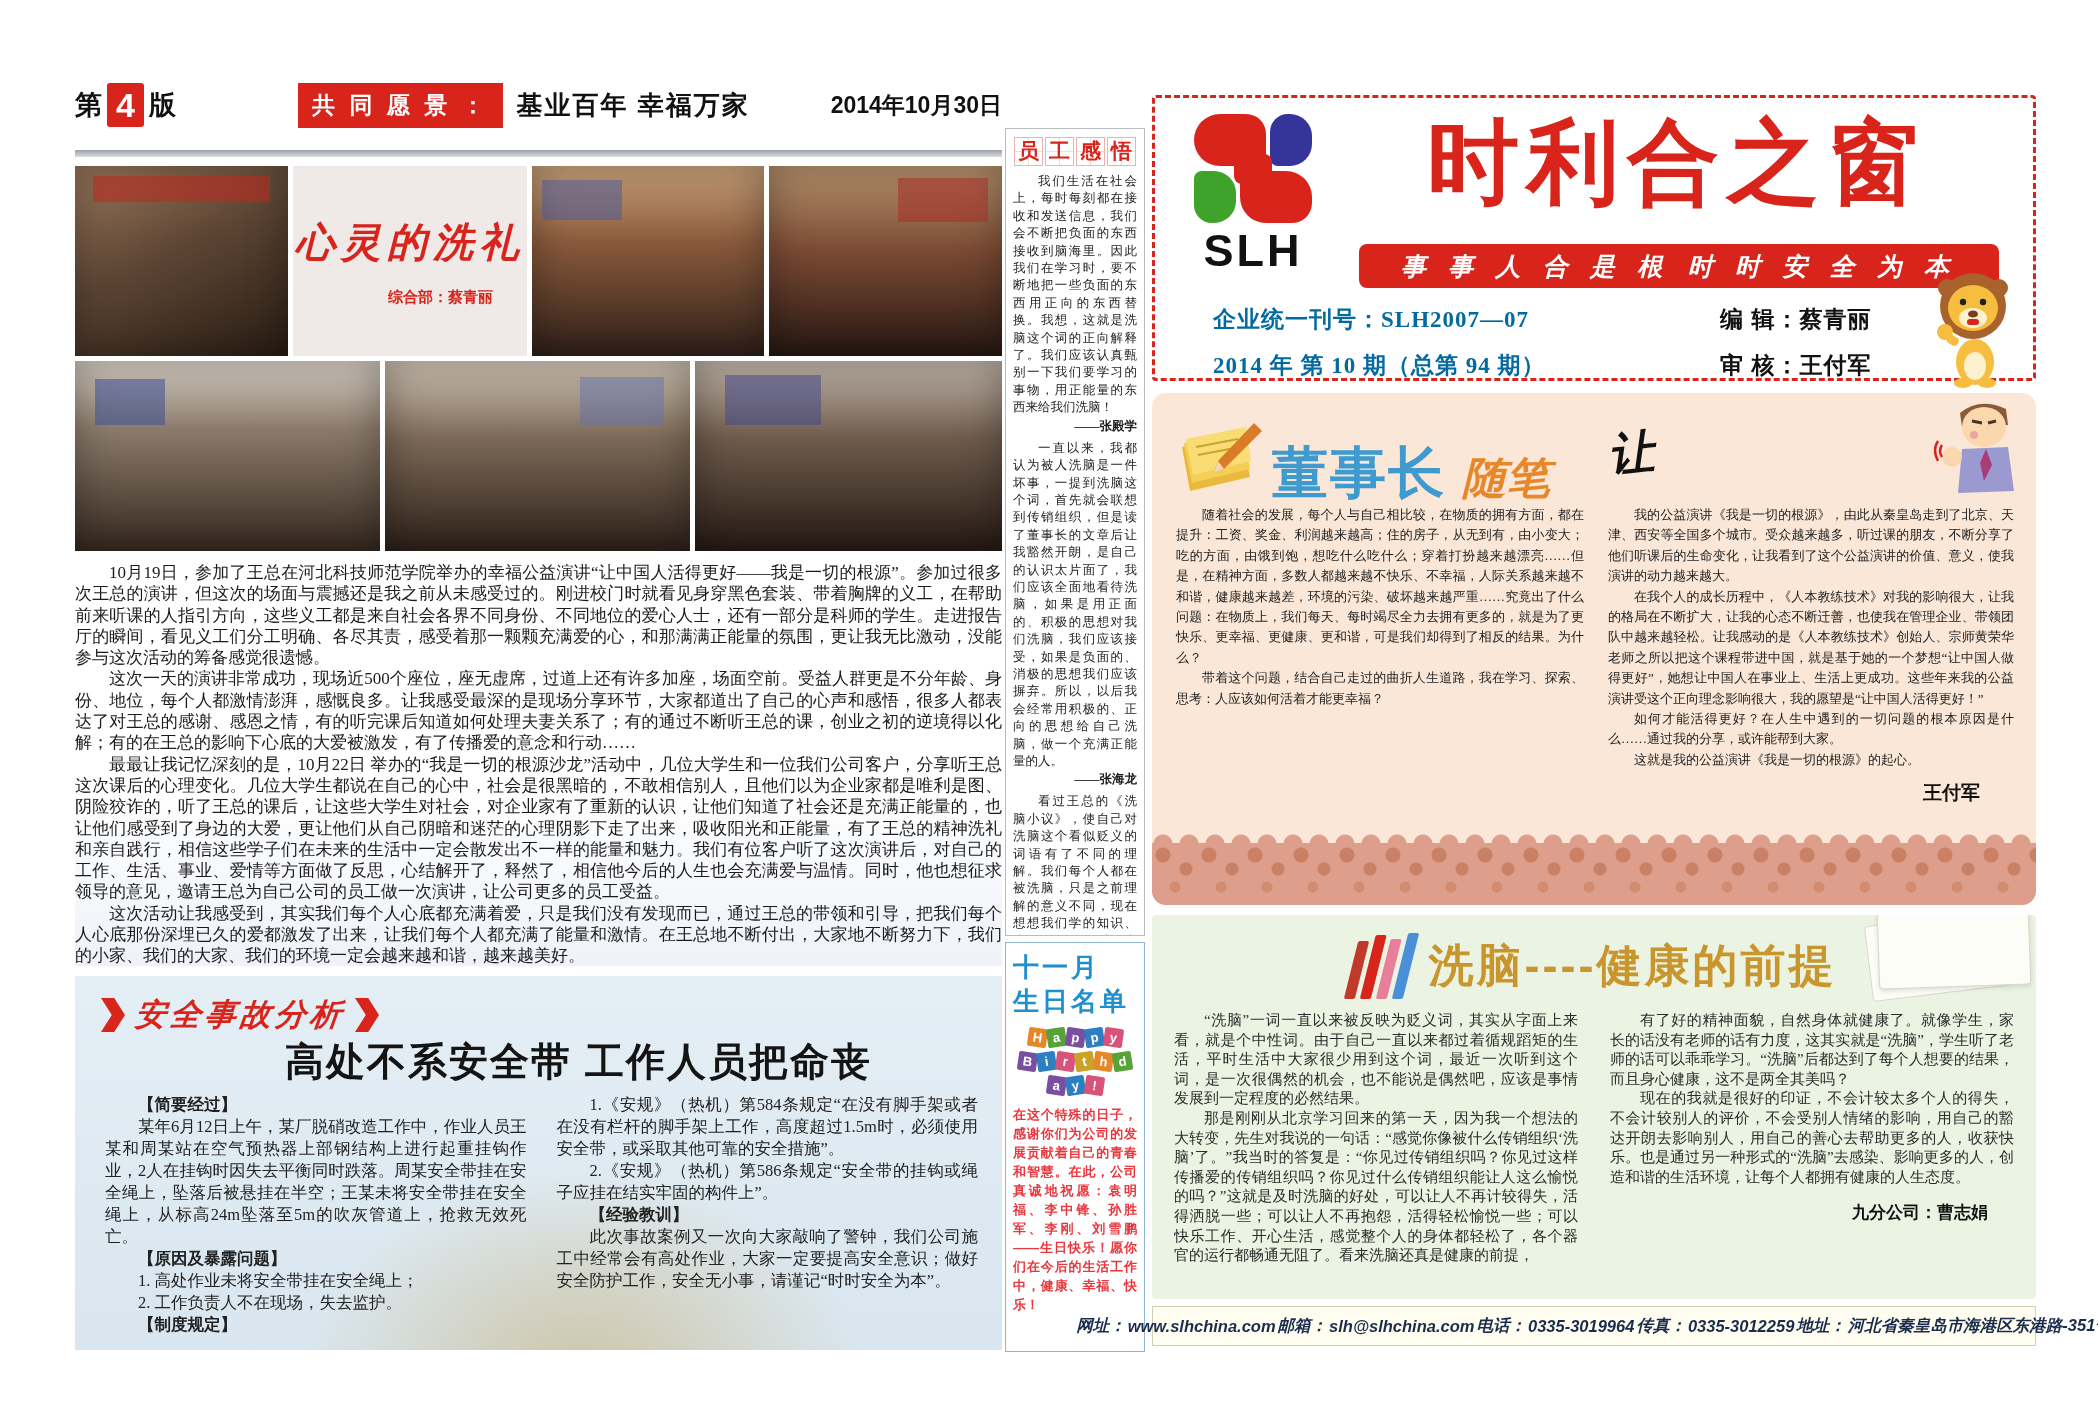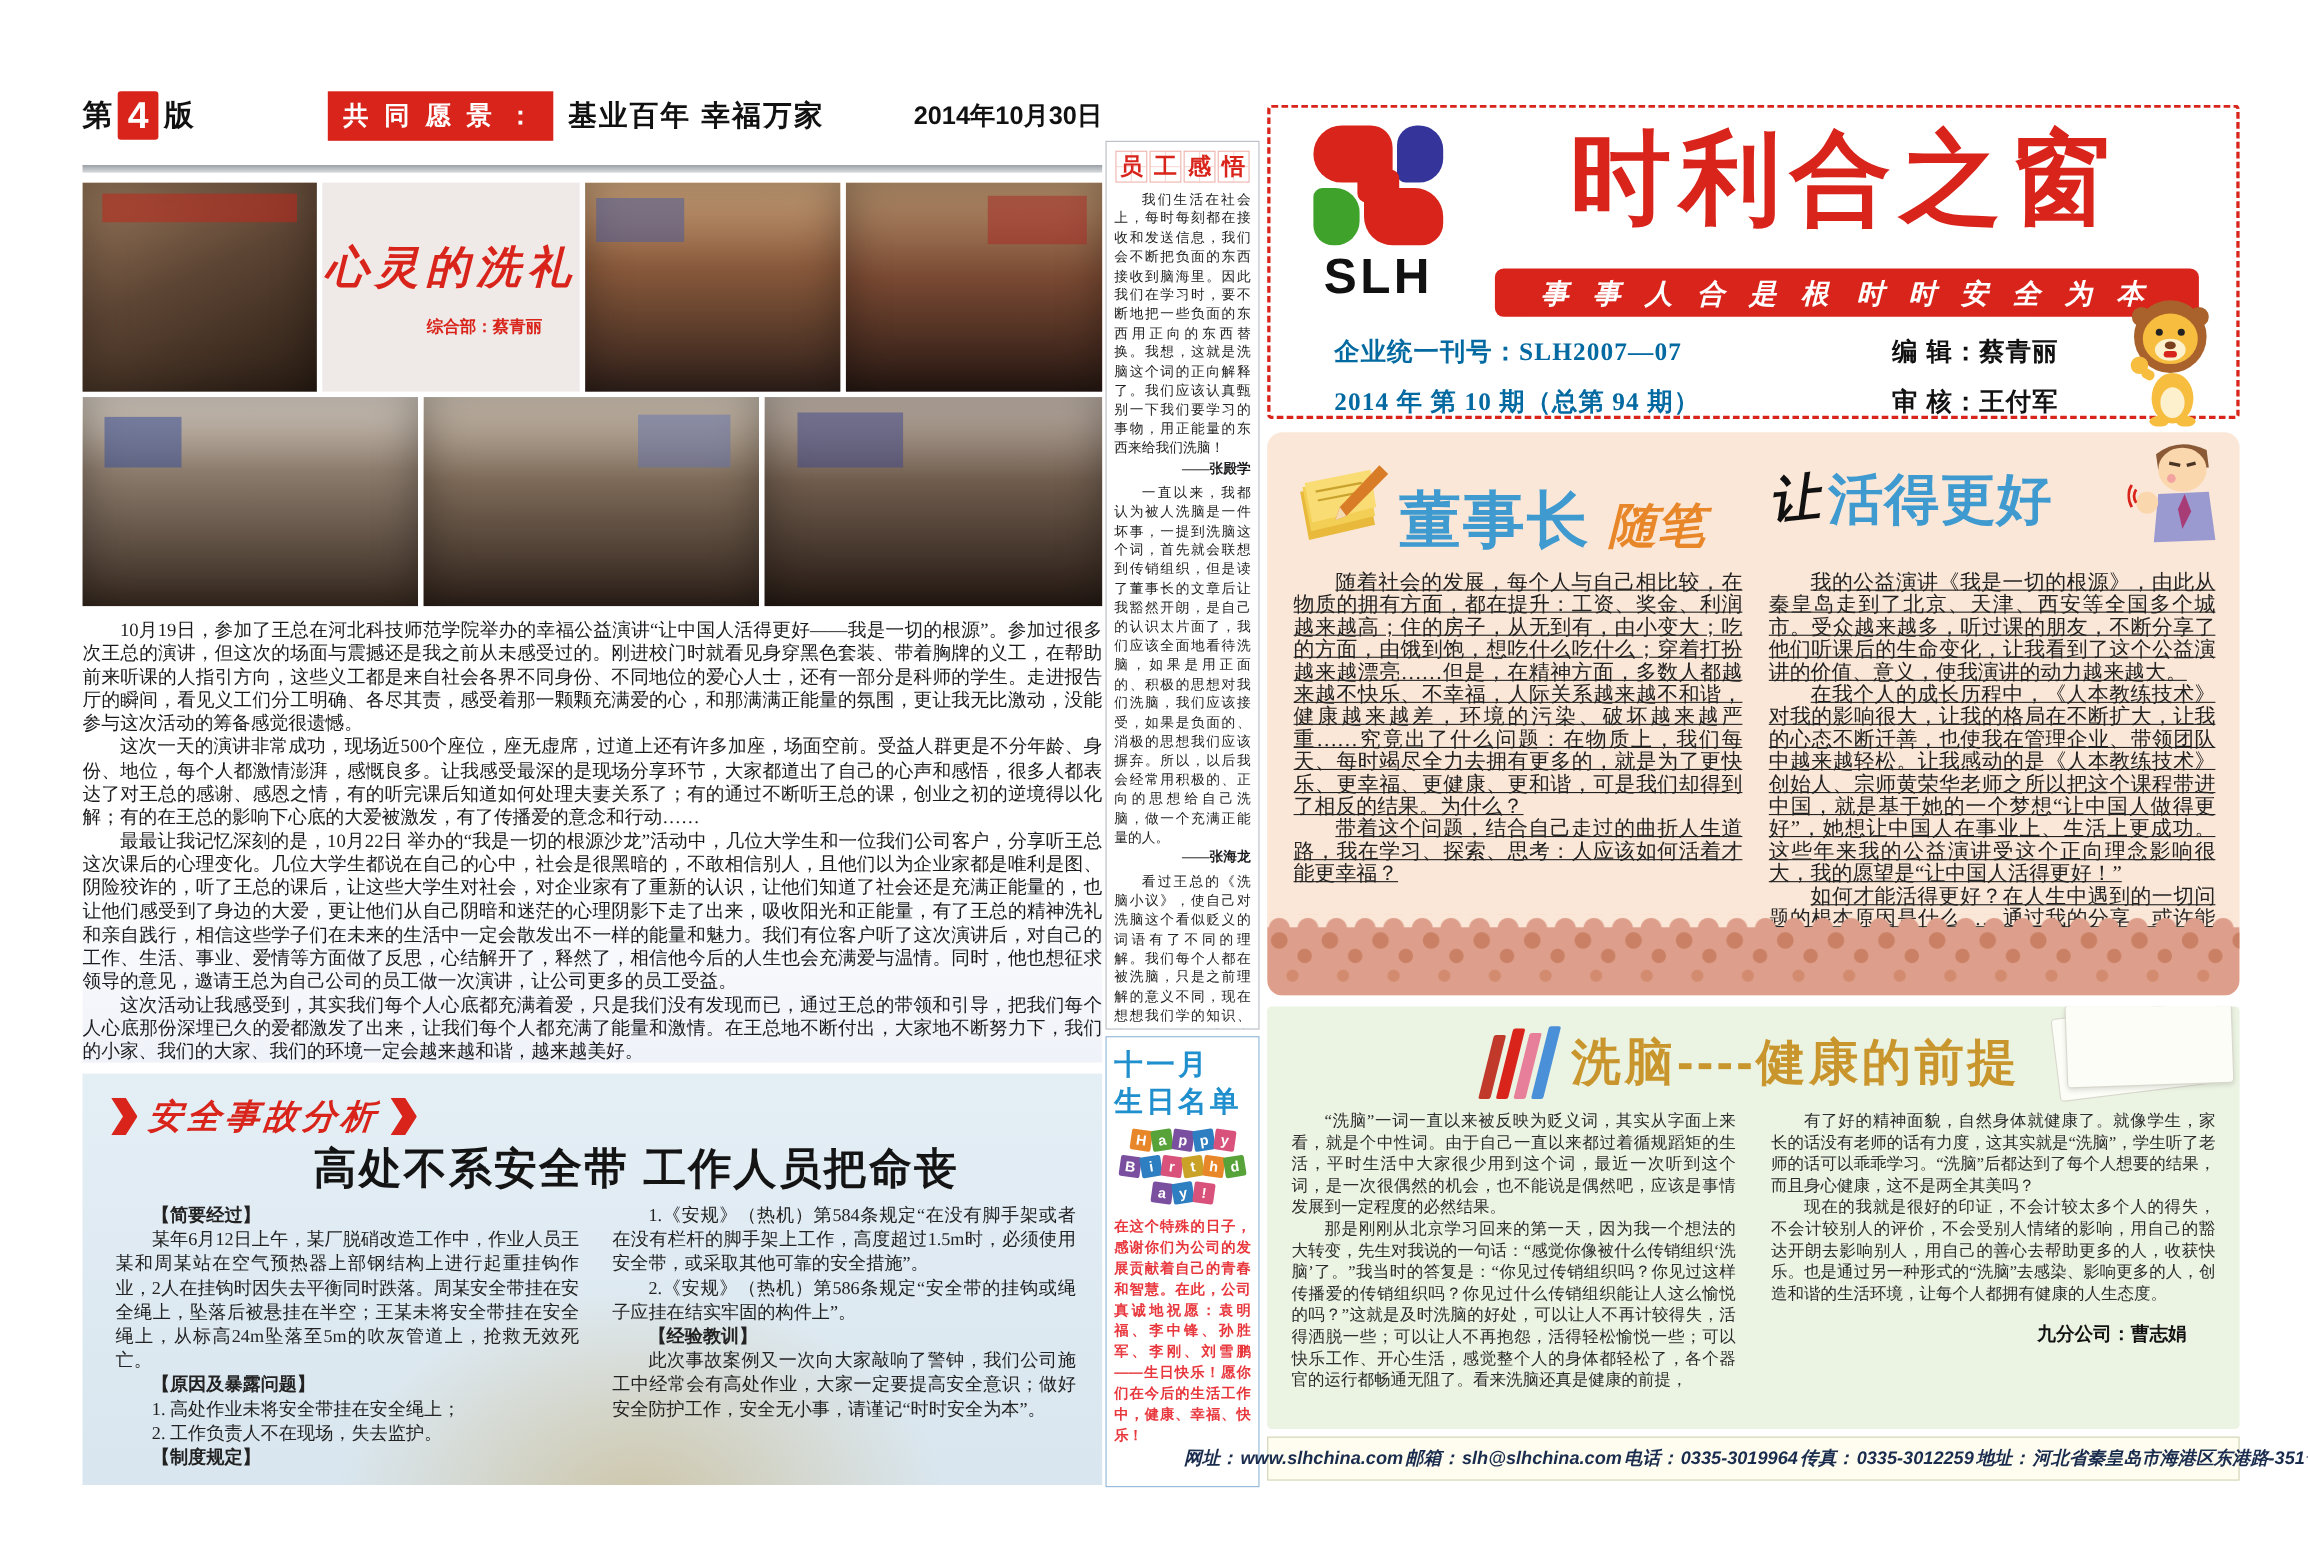--- a/index.html
+++ b/index.html
@@ -105,21 +105,21 @@
   .mast-editor,.mast-reviewer{font-size:23px;font-weight:600;letter-spacing:1px;}
   .mast-reviewer{margin-top:15px;}
   .lion{position:absolute;right:14px;top:168px;}
 
   
   .peach{position:absolute;left:1152px;top:393px;width:884px;height:512px;background:#fbe7d7;border-radius:14px;overflow:hidden;}
   .chair-col{position:absolute;left:24px;top:14px;width:408px;}
   .chair-title{display:flex;align-items:flex-end;gap:8px;height:94px;}
   .ct-main{font:800 56px/1 "Liberation Sans","DejaVu Sans",sans-serif;color:#3f9ad0;letter-spacing:2px;}
   .ct-sub{font:700 italic 44px/1 "Liberation Serif","DejaVu Serif",serif;color:#e8862a;margin-left:8px;}
-  .col-body{margin-top:19px;font-size:19px;line-height:20.4px;text-align:justify;color:#222;text-decoration:underline;}
+  .col-body{margin-top:4px;font-size:13px;line-height:20.4px;text-align:justify;color:#222;}
   .col-body p{margin:0;text-indent:2em;}
   .lb-col{position:absolute;left:456px;top:14px;width:406px;}
   .lb-title{position:relative;height:94px;display:flex;align-items:center;}
   .lb-rang{font:900 italic 46px "Liberation Serif","DejaVu Serif",serif;color:#111;transform:rotate(-6deg);}
   .lb-red{font:900 54px "Liberation Sans","DejaVu Sans",sans-serif;color:#d9241b;letter-spacing:1px;}
   .lb-blue{font:900 50px "Liberation Sans","DejaVu Sans",sans-serif;color:#3f9ad0;margin-left:8px;letter-spacing:1px;}
   .lb-man{position:absolute;right:-8px;top:-12px;}
   .lb-sign{text-align:right;font:800 19px "Liberation Sans","DejaVu Sans",sans-serif;margin-top:10px;padding-right:34px;color:#111;}
   .crowd{position:absolute;left:0;right:0;bottom:0;height:62px;background:#dd9f8b;
          background-image:radial-gradient(circle at 11px 12px,#ca8064 7px,transparent 8px),
@@ -310,21 +310,20 @@
         <span class="ct-sub">随笔</span>
       </div>
       <div class="col-body">
         <p>随着社会的发展，每个人与自己相比较，在物质的拥有方面，都在提升：工资、奖金、利润越来越高；住的房子，从无到有，由小变大；吃的方面，由饿到饱，想吃什么吃什么；穿着打扮越来越漂亮……但是，在精神方面，多数人都越来越不快乐、不幸福，人际关系越来越不和谐，健康越来越差，环境的污染、破坏越来越严重……究竟出了什么问题：在物质上，我们每天、每时竭尽全力去拥有更多的，就是为了更快乐、更幸福、更健康、更和谐，可是我们却得到了相反的结果。为什么？</p>
         <p>带着这个问题，结合自己走过的曲折人生道路，我在学习、探索、思考：人应该如何活着才能更幸福？</p>
       </div>
     </div>
     <div class="lb-col">
       <div class="lb-title">
         <span class="lb-rang">让</span>
-        <span class="lb-blue">活得更好</span>
         <svg class="lb-man" width="88" height="100" viewBox="0 0 88 100">
           <path d="M26 18 Q46 2 72 14 L74 30 L28 32 Z" fill="#8a5a36"></path>
           <ellipse cx="50" cy="32" rx="22" ry="20" fill="#fbd7ae"></ellipse>
           <line x1="38" y1="26" x2="48" y2="28" stroke="#4a3524" stroke-width="3"></line>
           <line x1="62" y1="26" x2="54" y2="28" stroke="#4a3524" stroke-width="3"></line>
           <circle cx="40" cy="40" r="4" fill="#f2a3a0"></circle>
           <path d="M28 54 L74 52 L80 96 L24 98 Z" fill="#9a9ad0"></path>
           <polygon points="52,54 58,70 50,86 46,68" fill="#a83c76"></polygon>
           <circle cx="18" cy="62" r="10" fill="#fbd7ae"></circle>
           <path d="M8 50 q-4 6 0 12" stroke="#d9241b" stroke-width="2.5" fill="none"></path>

